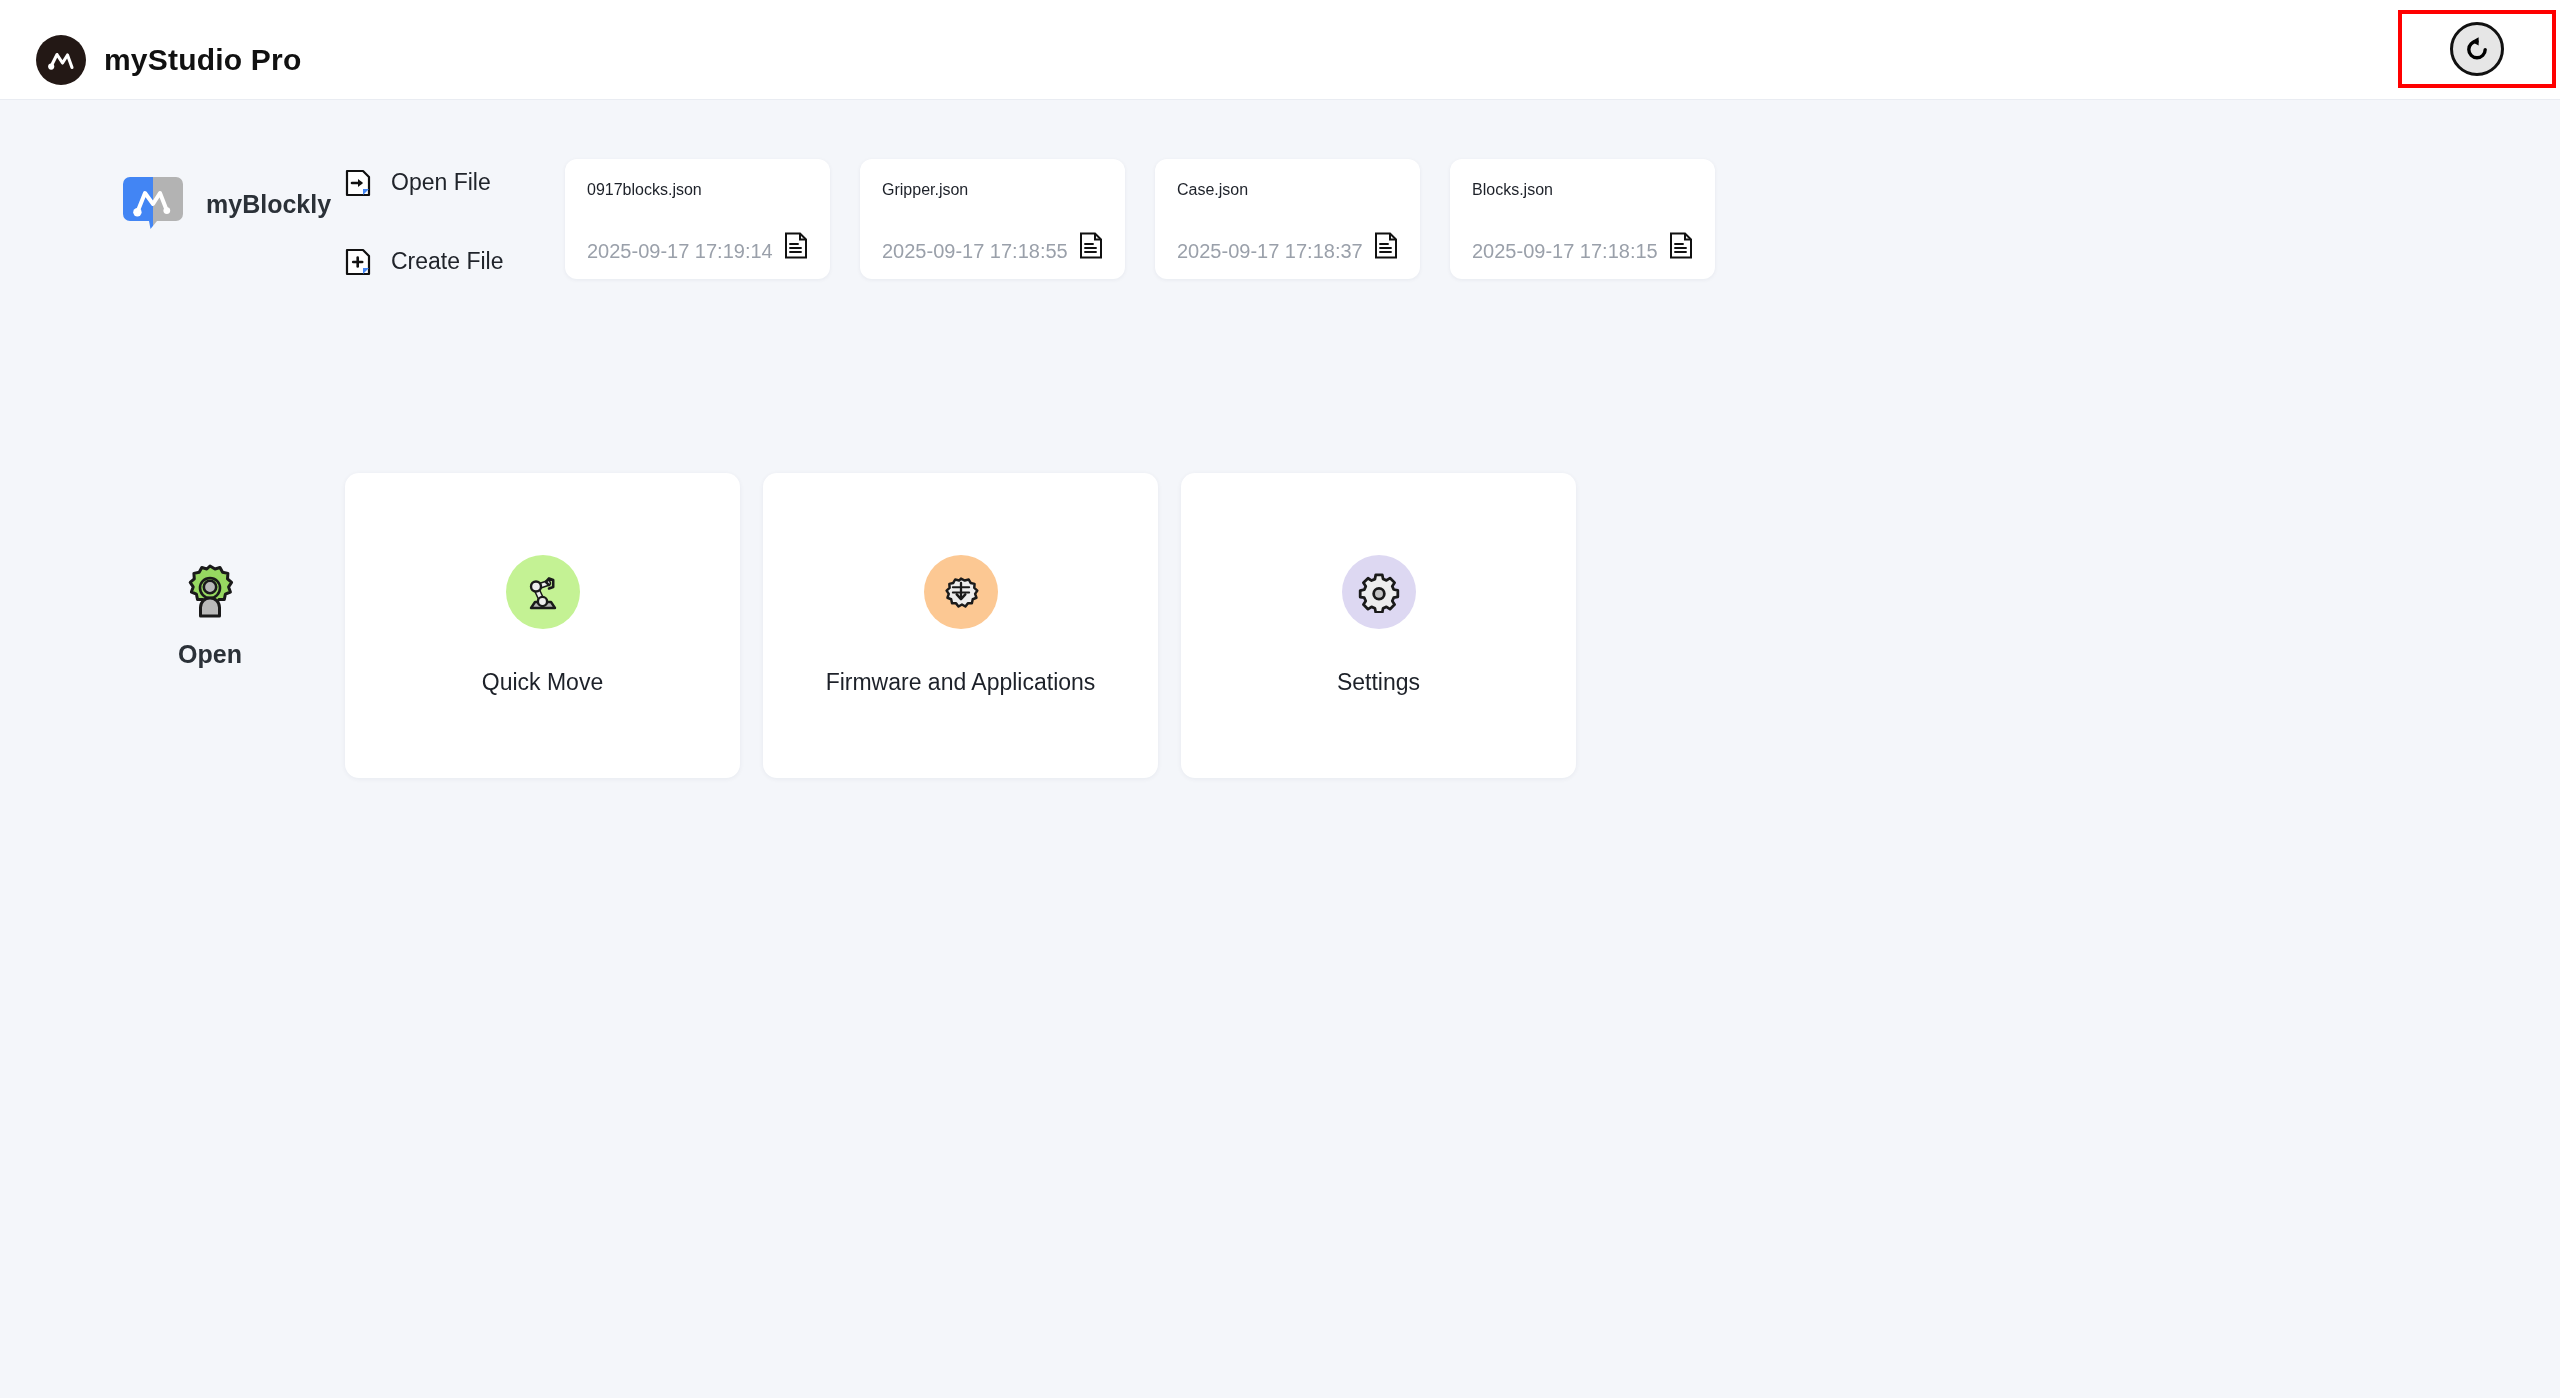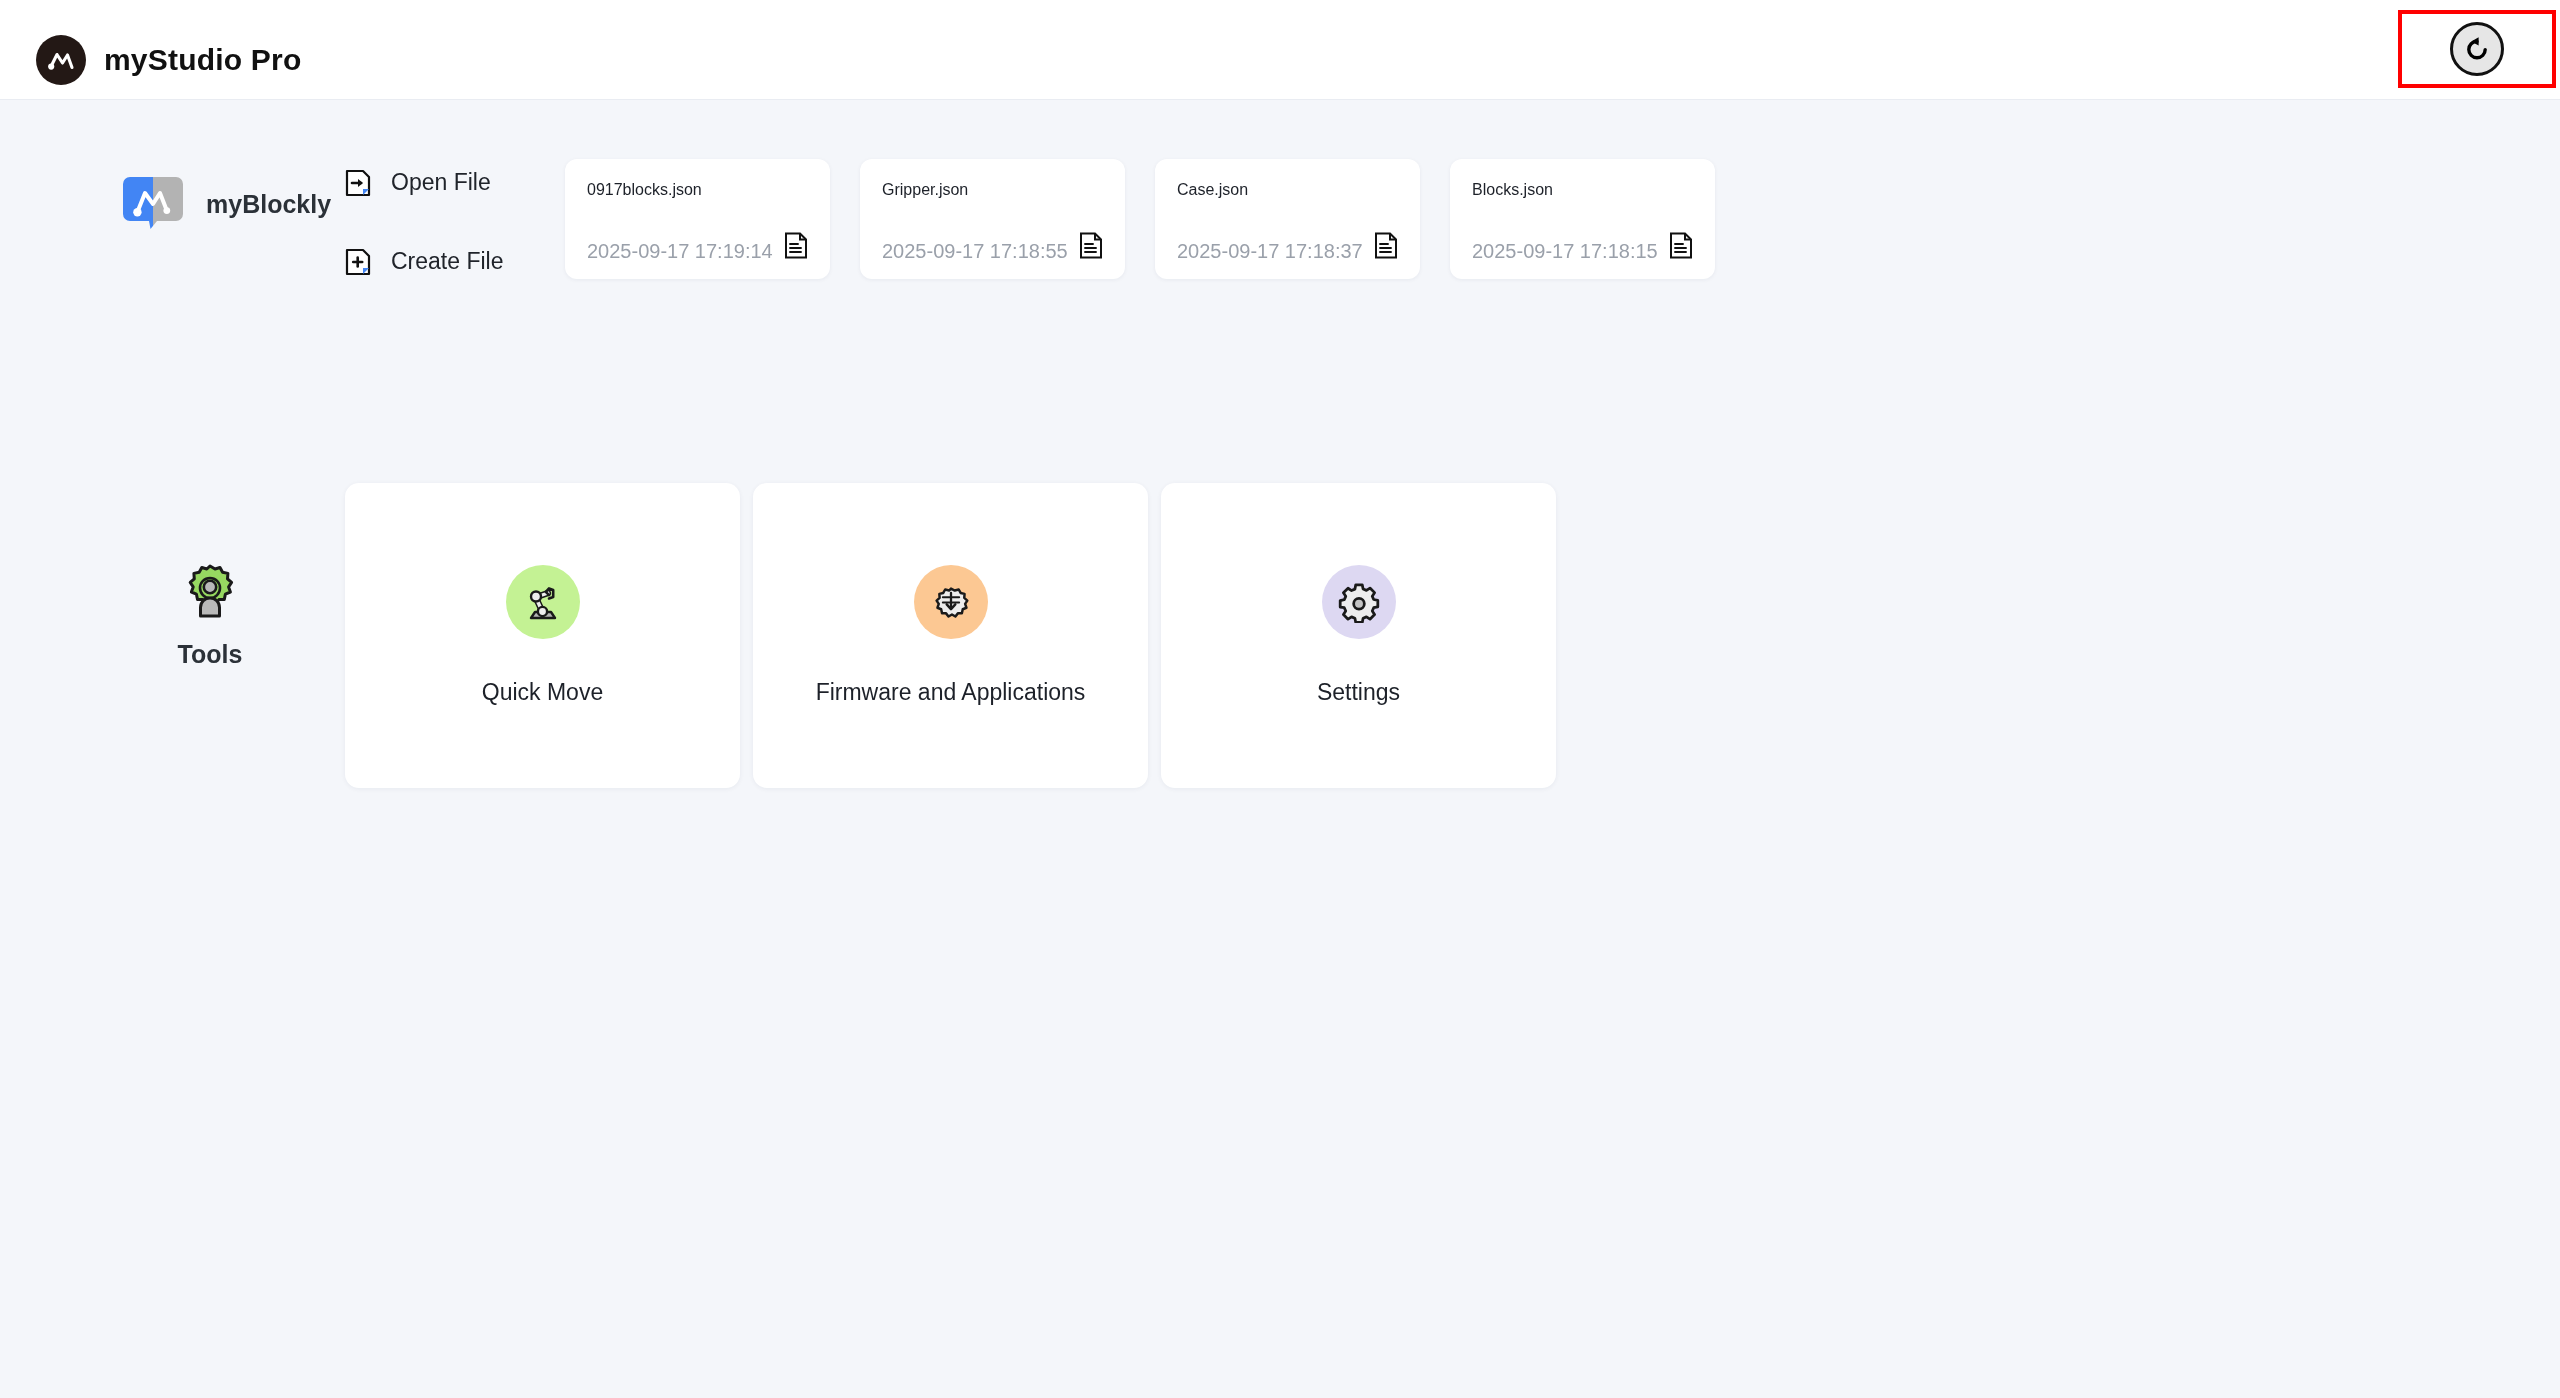--- a/index.html
+++ b/index.html
@@ -212,23 +212,23 @@
 
   .tools-brand-label {
     font-size: 25px;
     font-weight: bold;
     color: #2b3138;
   }
 
   .tool-cards {
     position: absolute;
     left: 345px;
-    top: 18px;
-    display: flex;
-    gap: 13px;
+    top: 8px;
+    display: flex;
+    gap: 23px;
   }
 
   .tool-card {
     width: 395px;
     height: 305px;
     background: #ffffff;
     border-radius: 14px;
     box-shadow: 0 1px 5px rgba(24, 39, 75, 0.06);
     display: flex;
     flex-direction: column;
@@ -397,21 +397,21 @@
 
     <div class="tools-brand">
       <span class="tools-icon">
         <svg width="64" height="64" viewBox="0 0 64 64" aria-hidden="true">
           <path d="M32 6 l5 3 l5 -1.5 l2.6 4.7 l5.3 1.2 l-0.4 5.4 l4.1 3.6 l-3 4.5 l1.8 5.1 l-5 2.1 l-1.1 5.3 l-5.4 0.2 l-3.4 4.2 l-4.6 -2.7 l-4.6 2.7 l-3.4 -4.2 l-5.4 -0.2 l-1.1 -5.3 l-5 -2.1 l1.8 -5.1 l-3 -4.5 l4.1 -3.6 l-0.4 -5.4 l5.3 -1.2 l2.6 -4.7 l5 1.5 z" fill="#97d861" stroke="#1a1a1a" stroke-width="3" stroke-linejoin="round"></path>
           <circle cx="32" cy="28" r="10" fill="#97d861" stroke="#1a1a1a" stroke-width="2.6"></circle>
           <circle cx="32" cy="27" r="6.2" fill="#b9b9b9" stroke="#1a1a1a" stroke-width="2.6"></circle>
           <path d="M22.5 56 v-8.5 a9.5 9.5 0 0 1 19 0 V56 z" fill="#b9b9b9" stroke="#1a1a1a" stroke-width="3" stroke-linejoin="round"></path>
         </svg>
       </span>
-      <span class="tools-brand-label">Tools</span>
+      <span class="tools-brand-label">Open</span>
     </div>
 
     <div class="tool-cards">
 
       <div class="tool-card">
         <span class="tool-badge" style="background:#c4f294;">
           <svg width="44" height="44" viewBox="0 0 44 44" aria-hidden="true">
             <path d="M10 38 h24 l-4 -6 h-16 z" fill="#b3b3b3" stroke="#1a1a1a" stroke-width="2.4" stroke-linejoin="round"></path>
             <path d="M21 31 L15.5 19" stroke="#1a1a1a" stroke-width="6.5" stroke-linecap="round"></path>
             <path d="M21 31 L15.5 19" stroke="#ededed" stroke-width="3.4" stroke-linecap="round"></path>

